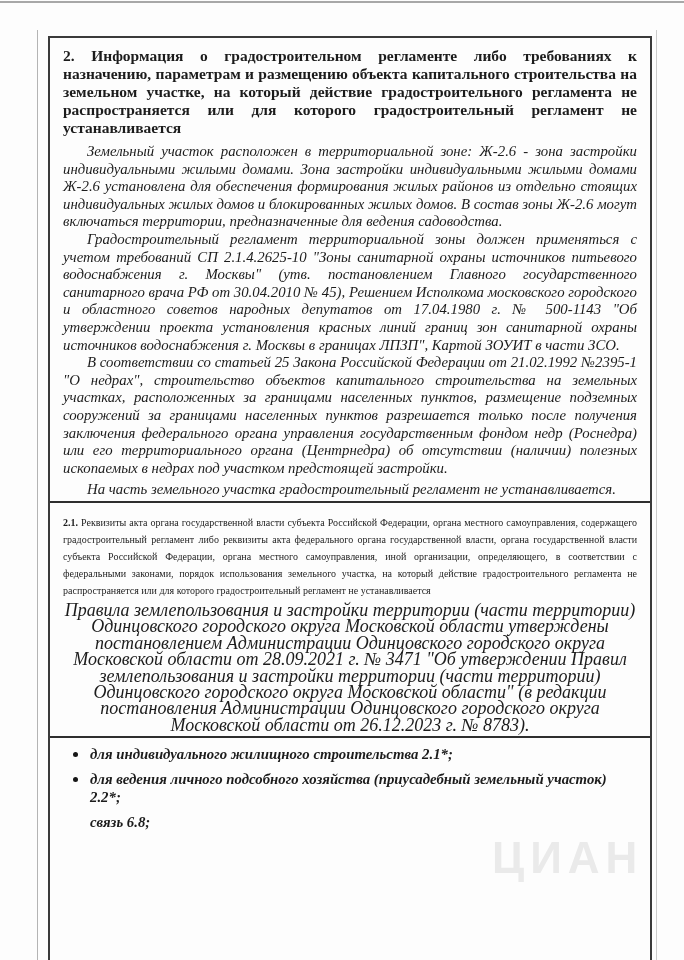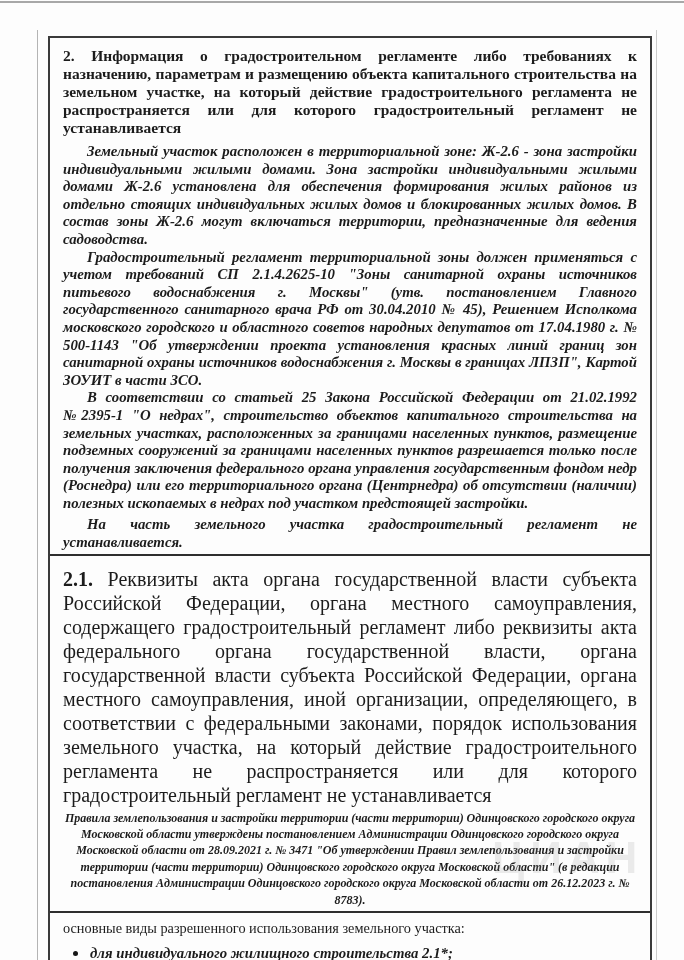--- a/index.html
+++ b/index.html
@@ -35,43 +35,43 @@
     box-sizing: content-box;
   }
   .frame p { margin: 0; }
   .h {
     font-weight: bold;
     font-size: 15.5px;
     line-height: 18px;
     text-align: justify;
   }
   .bi {
-    font-weight: bold;
+    font-weight: normal;
     font-style: italic;
     font-size: 14.8px;
     line-height: 17.6px;
     text-align: justify;
     text-indent: 24px;
   }
   .p-first { margin-top: 6px !important; }
   .note {
     margin: 4px -13px 0 -13px !important;
     padding: 0 13px 2px 13px;
     border-bottom: 2px solid #2e2e2e;
   }
   .s21 {
     margin-top: 11px !important;
-    font-size: 20px;
-    line-height: 24px;
+    font-size: 10px;
+    line-height: 17px;
     text-align: justify;
   }
   .num { font-weight: bold; }
   .res {
     margin-top: 3px !important;
-    font-size: 12px;
+    font-size: 18px;
     line-height: 16.4px;
     text-align: center;
     text-indent: 0;
   }
   .sep {
     margin: 3px -13px 0 -13px;
     border-top: 2px solid #2e2e2e;
     height: 0;
   }
   .s22 {
@@ -137,21 +137,20 @@
     <p class="s21">
       <span class="num">2.1.</span>
       <span>Реквизиты акта органа государственной власти субъекта Российской Федерации, органа местного самоуправления, содержащего градостроительный регламент либо реквизиты акта федерального органа государственной власти, органа государственной власти субъекта Российской Федерации, органа местного самоуправления, иной организации, определяющего, в соответствии с федеральными законами, порядок использования земельного участка, на который действие градостроительного регламента не распространяется или для которого градостроительный регламент не устанавливается</span>
     </p>
 
     <p class="bi res">Правила землепользования и застройки территории (части территории) Одинцовского городского округа Московской области утверждены постановлением Администрации Одинцовского городского округа Московской области от 28.09.2021 г. № 3471 "Об утверждении Правил землепользования и застройки территории (части территории) Одинцовского городского округа Московской области" (в редакции постановления Администрации Одинцовского городского округа Московской области от 26.12.2023 г. № 8783).</p>
 
     <div class="sep"></div>
 
 
-    <p class="intro">основные виды разрешенного использования земельного участка:</p>
 
     <ul class="uses">
         <li>
         <span class="dot"></span>
         <span class="li-text">для индивидуального жилищного строительства 2.1*;</span>
       </li>
         <li>
         <span class="dot"></span>
         <span class="li-text">для ведения личного подсобного хозяйства (приусадебный земельный участок) 2.2*;</span>
       </li>

